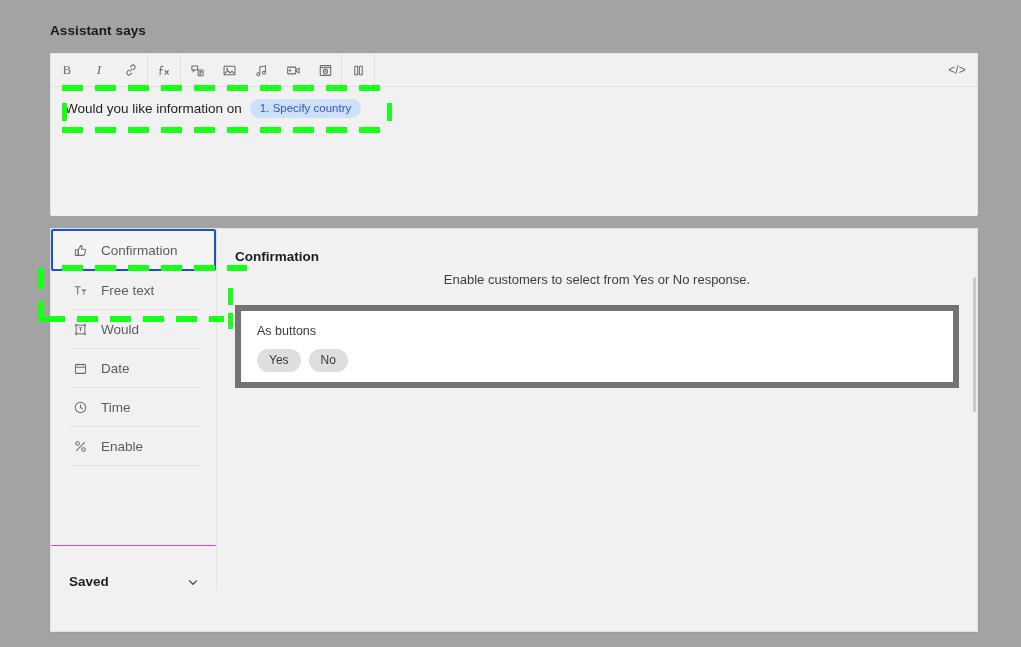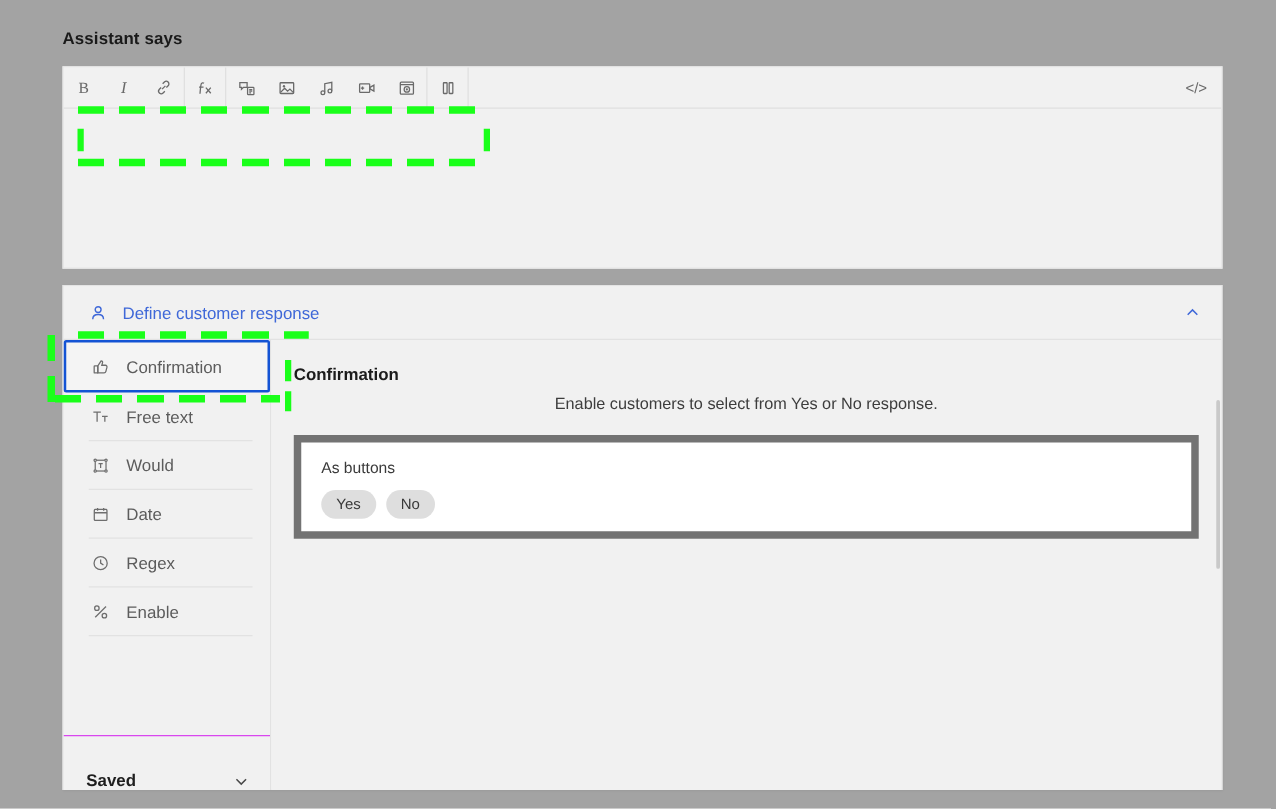--- a/index.html
+++ b/index.html
@@ -370,38 +370,30 @@
             <rect x="8.9" y="3.4" width="3.1" height="9.2" rx="0.4"></rect>
           </svg>
         </div>
       </div>
 
       <div class="tb-spacer"></div>
 
       <div class="tb-code">&lt;/&gt;</div>
     </div>
 
+    <div class="editor-body">
+      <div class="editor-line">
+        <span>Would you like information on</span>
+        <span class="chip">1. Specify country</span>
+      </div>
+    </div>
   </div>
 
   <div class="response-card">
 
-    <div class="response-header">
-      <span class="person-icon">
-        <svg width="15" height="15" viewBox="0 0 16 16" fill="none" stroke="currentColor" stroke-width="1.2">
-          <circle cx="8" cy="5" r="2.5"></circle>
-          <path d="M3.4 13.2 C3.4 10.4 5.4 9.2 8 9.2 C10.6 9.2 12.6 10.4 12.6 13.2"></path>
-        </svg>
-      </span>
-      <span class="header-title">Define customer response</span>
-      <span class="chev">
-        <svg width="14" height="14" viewBox="0 0 16 16" fill="none" stroke="currentColor" stroke-width="1.4">
-          <path d="M3.6 10 L8 5.6 L12.4 10"></path>
-        </svg>
-      </span>
-    </div>
 
     <div class="response-body">
 
       <div class="type-list">
         <div class="type-items">
 
           <div class="type-item selected">
             <span class="ti-icon">
               <svg width="15" height="15" viewBox="0 0 16 16" fill="none" stroke="currentColor" stroke-width="1.1">
                 <path d="M5.6 13.2 V7.2 L8.4 2.8 C9.4 2.8 9.9 3.6 9.6 4.6 L9 6.6 h3.1 c0.9 0 1.5 0.8 1.3 1.7 l-0.9 3.6 c-0.2 0.8 -0.8 1.3 -1.6 1.3 z"></path>
@@ -450,21 +442,21 @@
             <span class="ti-divider"></span>
           </div>
 
           <div class="type-item">
             <span class="ti-icon">
               <svg width="15" height="15" viewBox="0 0 16 16" fill="none" stroke="currentColor" stroke-width="1.1">
                 <circle cx="8" cy="8" r="5.6"></circle>
                 <path d="M8 4.8 V8 L10.4 9.6"></path>
               </svg>
             </span>
-            <span>Regex</span>
+            <span>Time</span>
             <span class="ti-divider"></span>
           </div>
 
 
           <div class="type-item">
             <span class="ti-icon">
               <svg width="15" height="15" viewBox="0 0 16 16" fill="none" stroke="currentColor" stroke-width="1.1">
                 <circle cx="4.8" cy="4.8" r="1.9"></circle>
                 <circle cx="11.2" cy="11.2" r="1.9"></circle>
                 <path d="M12.6 3.4 L3.4 12.6"></path>

